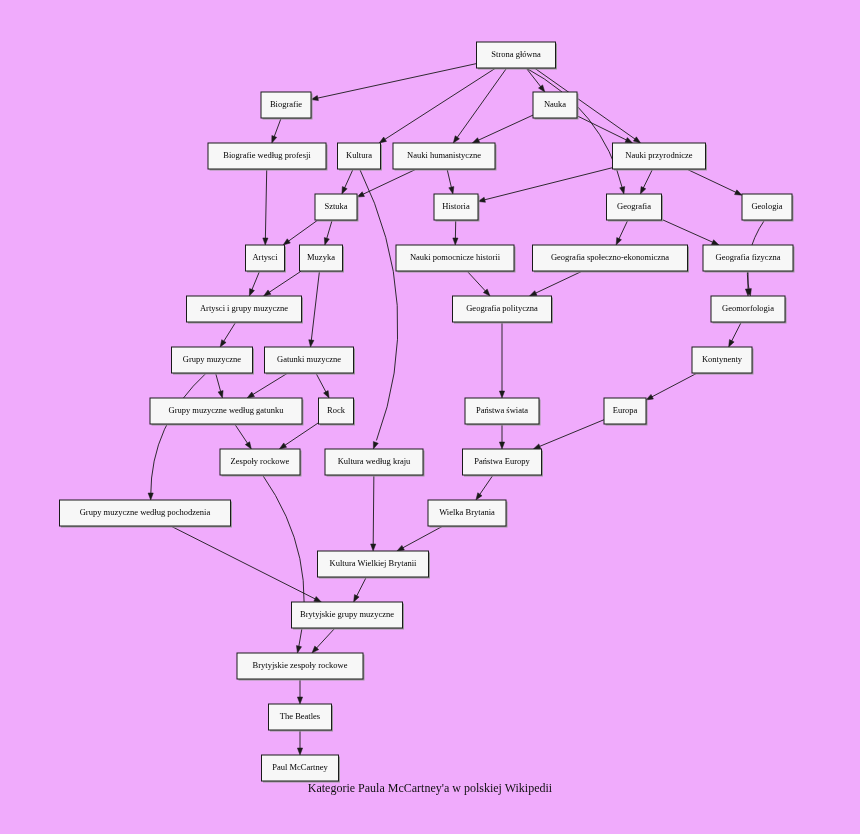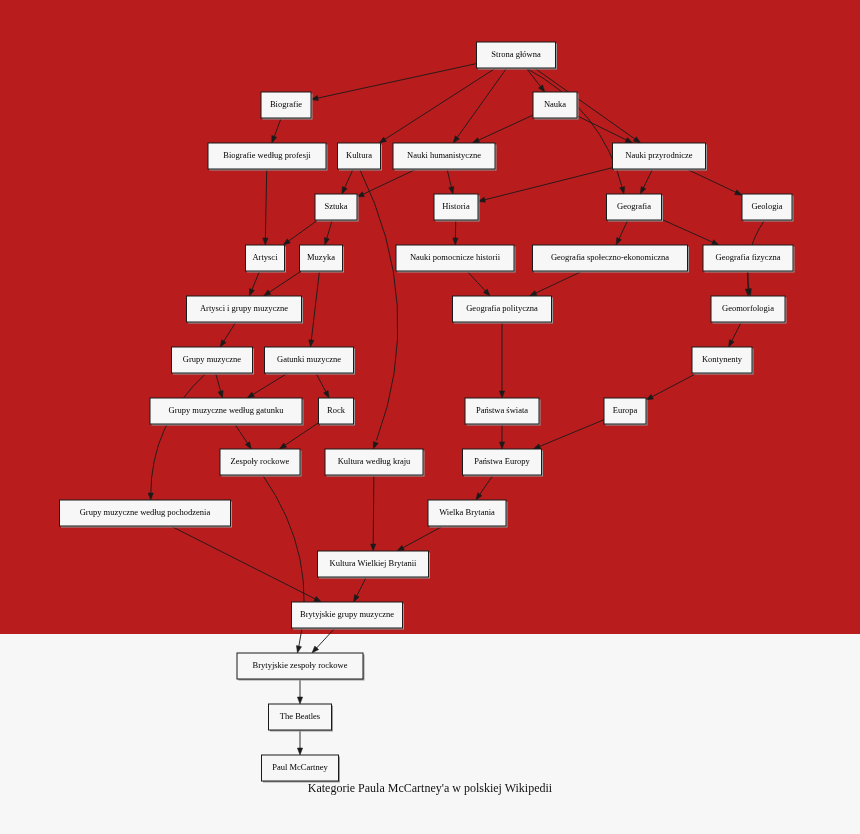--- a/index.html
+++ b/index.html
@@ -10,22 +10,22 @@
   }
   body {
     width: 860px;
     height: 834px;
     overflow: hidden;
     font-family: "Liberation Serif", "DejaVu Serif", serif;
   }
   #diagram-root {
     position: relative;
     width: 860px;
-    height: 634px;
-    background: #b91c1c;
+    height: 834px;
+    background: #f0abfc;
   }
   svg#graph {
     position: absolute;
     left: 0;
     top: 0;
     width: 860px;
     height: 834px;
     display: block;
   }
   .node-rect {

